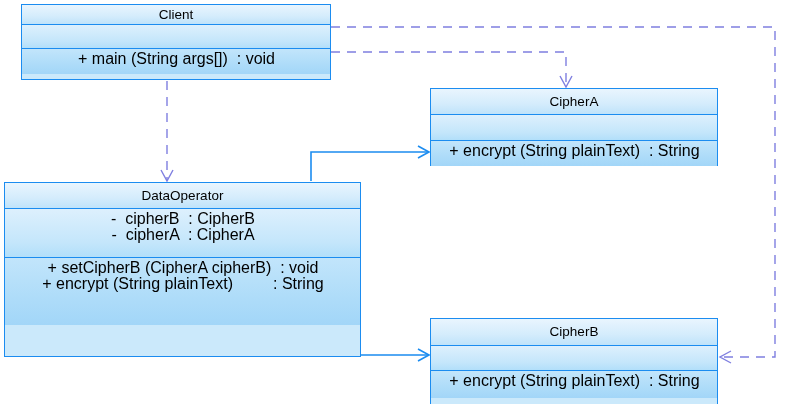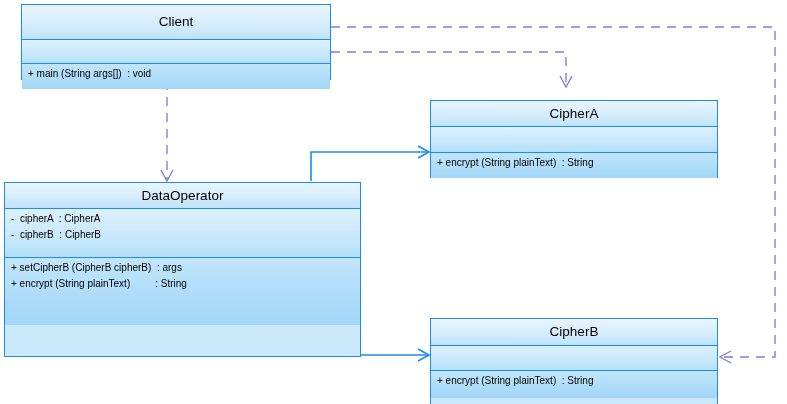--- a/index.html
+++ b/index.html
@@ -49,24 +49,25 @@
     padding: 2px 5px 2px 6px;
     background: linear-gradient(to bottom, #ddf0fd 0%, #c4e6fb 70%, #b2dffa 100%);
   }
   .uml-compartment:last-child {
     border-bottom: none;
   }
   .uml-compartment.empty {
     padding: 0;
   }
   .uml-row {
-    font-size: 10px;
+    font-size: 16px;
     color: #000000;
     line-height: 16px;
     white-space: pre;
+    text-align: center;
   }
   .ops {
     background: linear-gradient(to bottom, #c2e5fb 0%, #aedcf9 60%, #a2d6f8 100%);
   }
 </style>
 </head>
 <body>
 
 <div id="canvas">
 
@@ -92,40 +93,40 @@
       <path d="M 418 146 L 429 152 L 418 158" stroke="#1b8cf0" stroke-width="1.6" fill="none"></path>
     </g>
 
     <g>
       <path d="M 311 326 L 311 355 L 428 355" stroke="#1b8cf0" stroke-width="1.6" fill="none"></path>
       <path d="M 418 349 L 429 355 L 418 361" stroke="#1b8cf0" stroke-width="1.6" fill="none"></path>
     </g>
   </svg>
 
   <div class="uml-class" style="left:21px; top:4px; width:310px; height:76px;">
-    <div class="uml-name" style="height:35px;">Client</div>
+    <div class="uml-name" style="height:20px;">Client</div>
     <div class="uml-compartment empty" style="height:24px;"></div>
     <div class="uml-compartment ops" style="height:25px;">
       <div class="uml-row">+ main (String args[])  : void</div>
     </div>
   </div>
 
   <div class="uml-class" style="left:4px; top:182px; width:357px; height:175px;">
     <div class="uml-name" style="height:26px;">DataOperator</div>
     <div class="uml-compartment" style="height:49px;">
+      <div class="uml-row">-  cipherB  : CipherB</div>
       <div class="uml-row">-  cipherA  : CipherA</div>
-      <div class="uml-row">-  cipherB  : CipherB</div>
     </div>
     <div class="uml-compartment ops" style="height:67px;">
-      <div class="uml-row">+ setCipherB (CipherB cipherB)  : args</div>
+      <div class="uml-row">+ setCipherB (CipherA cipherB)  : void</div>
       <div class="uml-row">+ encrypt (String plainText)         : String</div>
     </div>
   </div>
 
-  <div class="uml-class" style="left:430px; top:100px; width:288px; height:78px;">
+  <div class="uml-class" style="left:430px; top:88px; width:288px; height:78px;">
     <div class="uml-name" style="height:26px;">CipherA</div>
     <div class="uml-compartment empty" style="height:26px;"></div>
     <div class="uml-compartment ops" style="height:25px;">
       <div class="uml-row">+ encrypt (String plainText)  : String</div>
     </div>
   </div>
 
   <div class="uml-class" style="left:430px; top:318px; width:288px; height:94px;">
     <div class="uml-name" style="height:27px;">CipherB</div>
     <div class="uml-compartment empty" style="height:25px;"></div>

